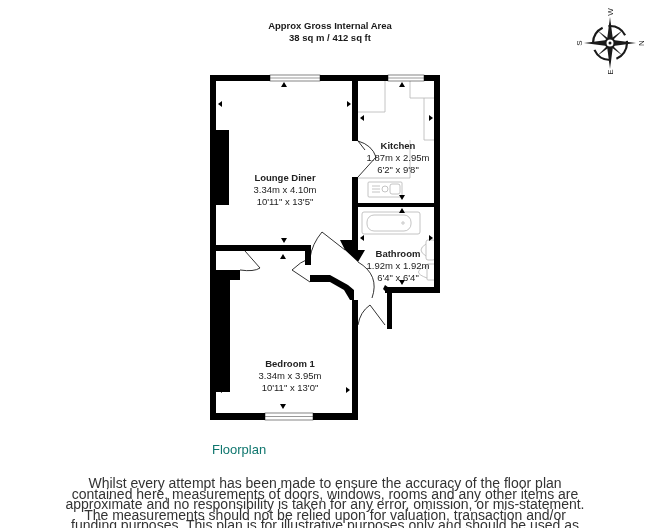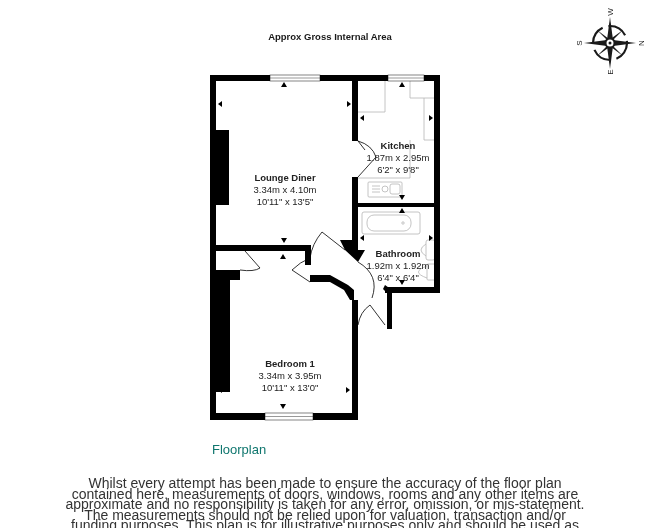--- a/index.html
+++ b/index.html
@@ -1,30 +1,31 @@
 <!DOCTYPE html>
 <html><head>
 <meta charset="utf-8">
 <style>
   html, body { margin: 0; padding: 0; background: #ffffff; }
   body { width: 650px; height: 528px; position: relative; overflow: hidden; font-family: "Liberation Sans", sans-serif; color: #222; }
-  .area-header { position: absolute; left: 240px; top: 20px; width: 180px; text-align: center; font-size: 9.5px; font-weight: bold; line-height: 12px; color: #1a1a1a; margin-top: 11px; }
+  .area-header { position: absolute; left: 240px; top: 20px; width: 180px; text-align: center; font-size: 9.5px; font-weight: bold; line-height: 12px; color: #1a1a1a; }
   .compass { position: absolute; left: 575px; top: 5px; width: 70px; height: 70px; }
   .plan { position: absolute; left: 0; top: 0; width: 650px; height: 440px; }
   .room-label { position: absolute; text-align: center; font-size: 9.5px; line-height: 12px; color: #222; margin-top: 22px; }
   .room-label .name { font-weight: bold; display: block; }
   .room-label .dim { display: block; }
   .plan-title { position: absolute; left: 212px; top: 442px; font-size: 13px; color: #0f766e; }
   .disclaimer { position: absolute; left: 60px; top: 478px; width: 530px; text-align: center; font-size: 14px; line-height: 10.5px; color: #333; }
 </style>
 </head>
 <body>
 
 <div class="area-header">
   <div>Approx Gross Internal Area</div>
+  <div>38 sq m / 412 sq ft</div>
 </div>
 
 <svg class="compass" viewBox="0 0 70 70">
   <g transform="translate(35,38)">
     <circle r="17" fill="none" stroke="#1a1a1a" stroke-width="2.2" stroke-dasharray="20 6"></circle>
     <polygon points="0,-26 3,-3 0,0 -3,-3" fill="#1a1a1a"></polygon>
     <polygon points="0,26 3,3 0,0 -3,3" fill="#1a1a1a"></polygon>
     <polygon points="-26,0 -3,3 0,0 -3,-3" fill="#1a1a1a"></polygon>
     <polygon points="26,0 3,3 0,0 3,-3" fill="#1a1a1a"></polygon>
     <polygon points="13,-13 2,-2 0,0 -1,-3" fill="#1a1a1a" transform="rotate(0)"></polygon>

